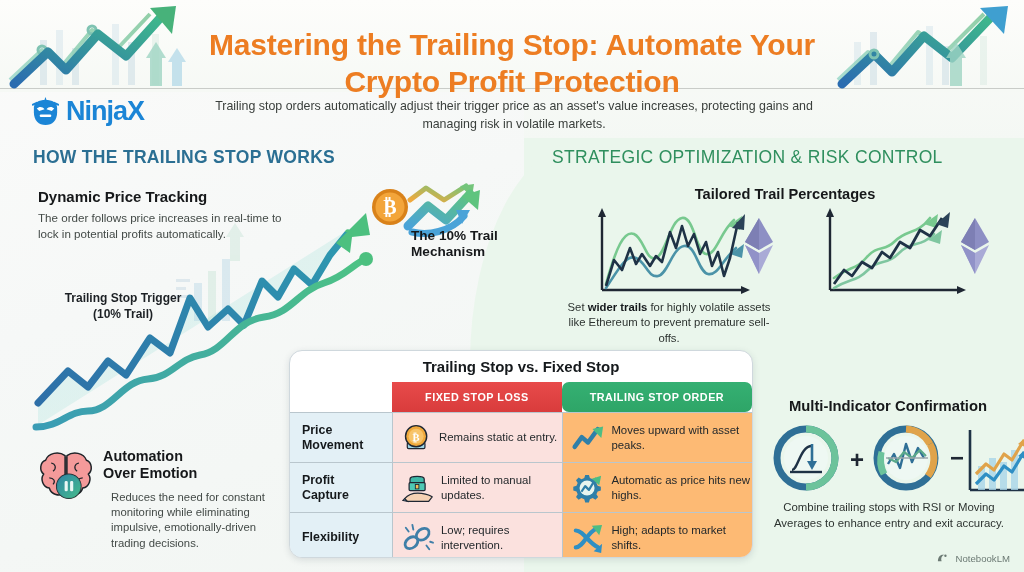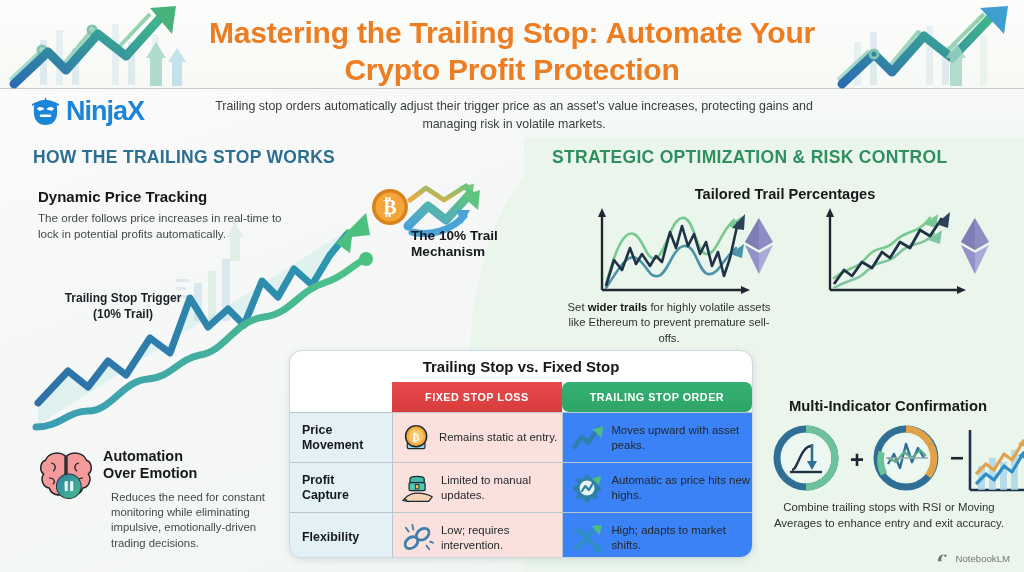--- a/index.html
+++ b/index.html
@@ -18,31 +18,31 @@
     background:#eaf6ec;}
   .panel-right-top{position:absolute;left:524px;top:0;width:500px;height:140px;
     background:linear-gradient(180deg,#fbfbf9 0%,#f4f8f4 100%);}
   .right-curve{position:absolute;left:470px;top:138px;width:120px;height:300px;
     background:#eaf6ec;border-top-left-radius:160px 300px;}
   .hero-band{position:absolute;left:0;top:0;width:1024px;height:92px;
     background:linear-gradient(180deg,#fdfdfb 0%,#f6f9f5 100%);}
   .hero-rule{position:absolute;left:0;top:88px;width:1024px;height:1px;background:#c9ccc8;}
 
   
-  .title{position:absolute;left:160px;top:14px;width:704px;text-align:center;
+  .title{position:absolute;left:160px;top:26px;width:704px;text-align:center;
     font-size:30px;line-height:1.24;font-weight:bold;color:#ED7D22;letter-spacing:-.2px;}
   .subtitle{position:absolute;left:196px;top:98px;width:636px;text-align:center;
     font-size:12.4px;line-height:1.42;color:#3a3f3c;}
 
   .logo{position:absolute;left:30px;top:96px;display:flex;align-items:center;gap:5px;}
   .logo-text{font-size:27px;font-weight:bold;color:#1b85d6;letter-spacing:-1px;}
 
   .head-left{position:absolute;left:33px;top:147px;font-size:17.5px;font-weight:bold;
     color:#2b6f93;letter-spacing:.3px;}
-  .head-right{position:absolute;left:552px;top:147px;font-size:17.5px;font-weight:bold;
+  .head-right{position:absolute;left:552px;top:147px;font-size:17.5px;font-weight:normal;
     color:#2f8f5e;letter-spacing:.3px;}
 
   
   .blk-dyn{position:absolute;left:38px;top:188px;width:252px;}
   .blk-dyn h3{margin:0 0 5px;font-size:15px;font-weight:bold;color:#16181a;}
   .blk-dyn p{margin:0;font-size:11.6px;line-height:1.36;color:#434a47;}
 
   .trigger-lbl{position:absolute;left:38px;top:290px;width:170px;text-align:center;
     font-size:12px;font-weight:bold;line-height:1.34;color:#1c2024;}
 
@@ -82,21 +82,21 @@
     display:flex;align-items:center;justify-content:center;}
   .cmp-head .c2{flex:1.12;background:linear-gradient(180deg,#35b073,#2ea567);
     color:#fff;font-size:10.8px;font-weight:bold;letter-spacing:.5px;
     display:flex;align-items:center;justify-content:center;border-radius:7px;}
   .cmp-row{display:flex;height:49px;border-top:1px solid #b9c6cd;}
   .cmp-row .c0{width:102px;background:#e3f0f6;display:flex;align-items:center;
     padding-left:12px;box-sizing:border-box;font-size:12.4px;font-weight:bold;
     color:#15191c;line-height:1.16;}
   .cmp-row .c1{flex:1;background:#fbe1de;display:flex;align-items:center;gap:7px;
     padding-left:9px;box-sizing:border-box;border-left:1px solid #b9c6cd;}
-  .cmp-row .c2{flex:1.12;background:#3b82f6;display:flex;align-items:center;gap:7px;
+  .cmp-row .c2{flex:1.12;background:#fdba74;display:flex;align-items:center;gap:7px;
     padding-left:9px;box-sizing:border-box;border-left:1px solid #b9c6cd;}
   .cmp-row .ctxt{font-size:11.4px;line-height:1.3;color:#23282b;}
 
   .wm{position:absolute;right:14px;bottom:8px;display:flex;align-items:flex-end;gap:8px;
     font-size:9.6px;color:#6c7a74;}
 
   svg{display:block;overflow:visible;}
   .abs{position:absolute;}
 </style>
 </head>

